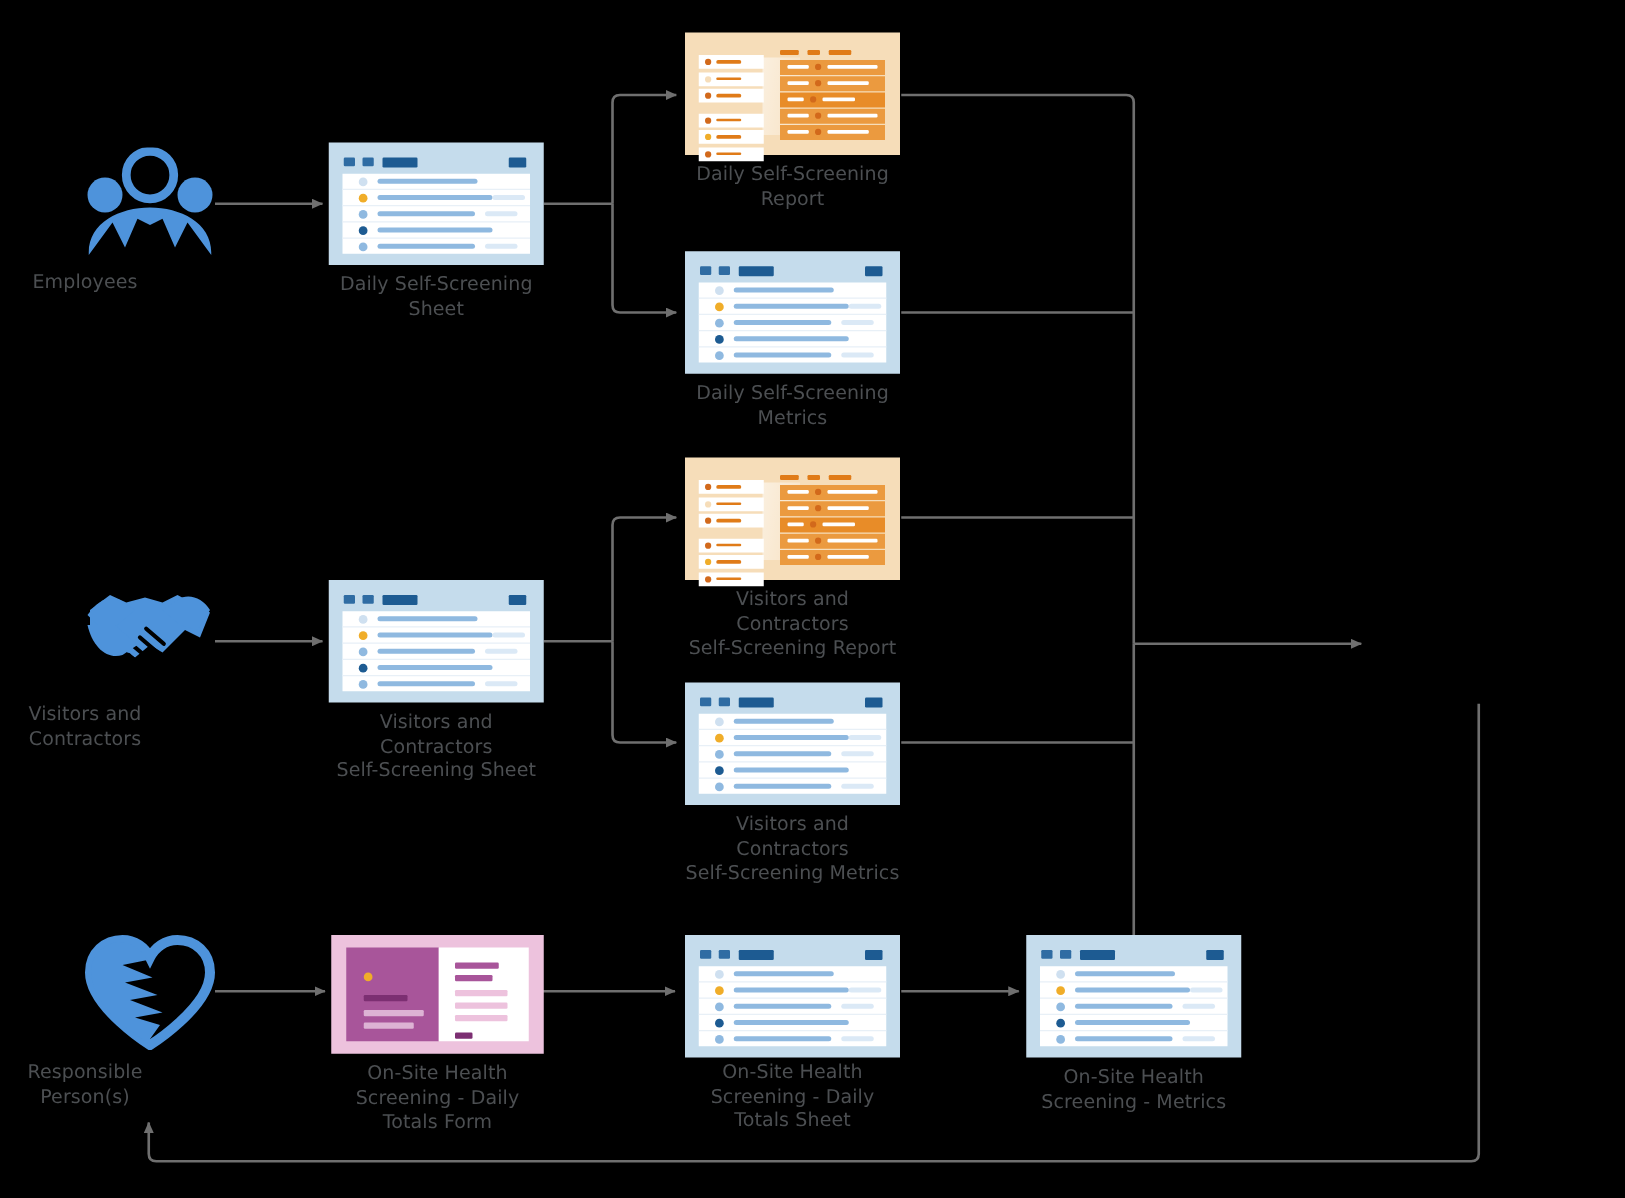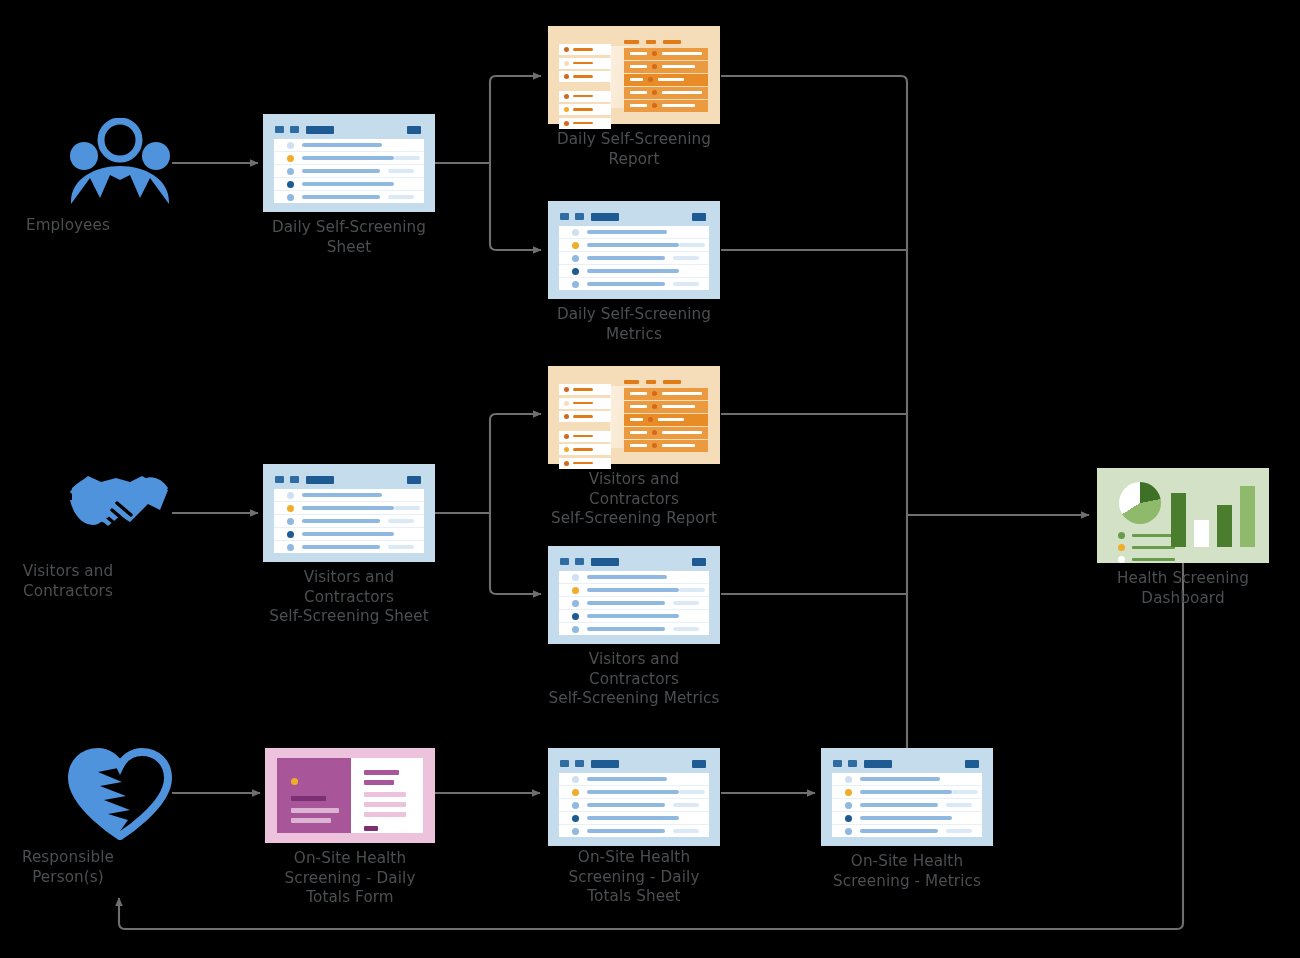--- a/index.html
+++ b/index.html
@@ -535,41 +535,14 @@
             <i class="dot" style="background:#8fb9e0"></i>
             <s class="ln" style="width:78px;background:#8fb9e0"></s>
             <s class="tail" style="width:26px;background:#dbe9f6"></s>
           </div>
       </div>
     </div>
     <div class="cap" style="top:104px;left:86px;">On-Site Health
 Screening - Metrics</div>
   </div>
 
-  <div class="node" style="left:1097px;top:468px;">
-    <div class="dash">
-      <div class="pie"></div>
-      <div class="leg">
-        <div class="lr">
-            <i style="background:#6a9b4b"></i>
-            <s></s>
-          </div>
-        <div class="lr">
-            <i style="background:#f0ad29"></i>
-            <s></s>
-          </div>
-        <div class="lr">
-            <i style="background:#ffffff"></i>
-            <s></s>
-          </div>
-      </div>
-      <div class="bars">
-        <u style="height:54px;background:#4b7d2e"></u>
-        <u style="height:27px;background:#ffffff"></u>
-        <u style="height:42px;background:#4b7d2e"></u>
-        <u style="height:61px;background:#8fba6b"></u>
-      </div>
-    </div>
-    <div class="cap" style="top:101px;left:86px;">Health Screening
-Dashboard</div>
-  </div>
 
 </div>
 
 </body></html>

